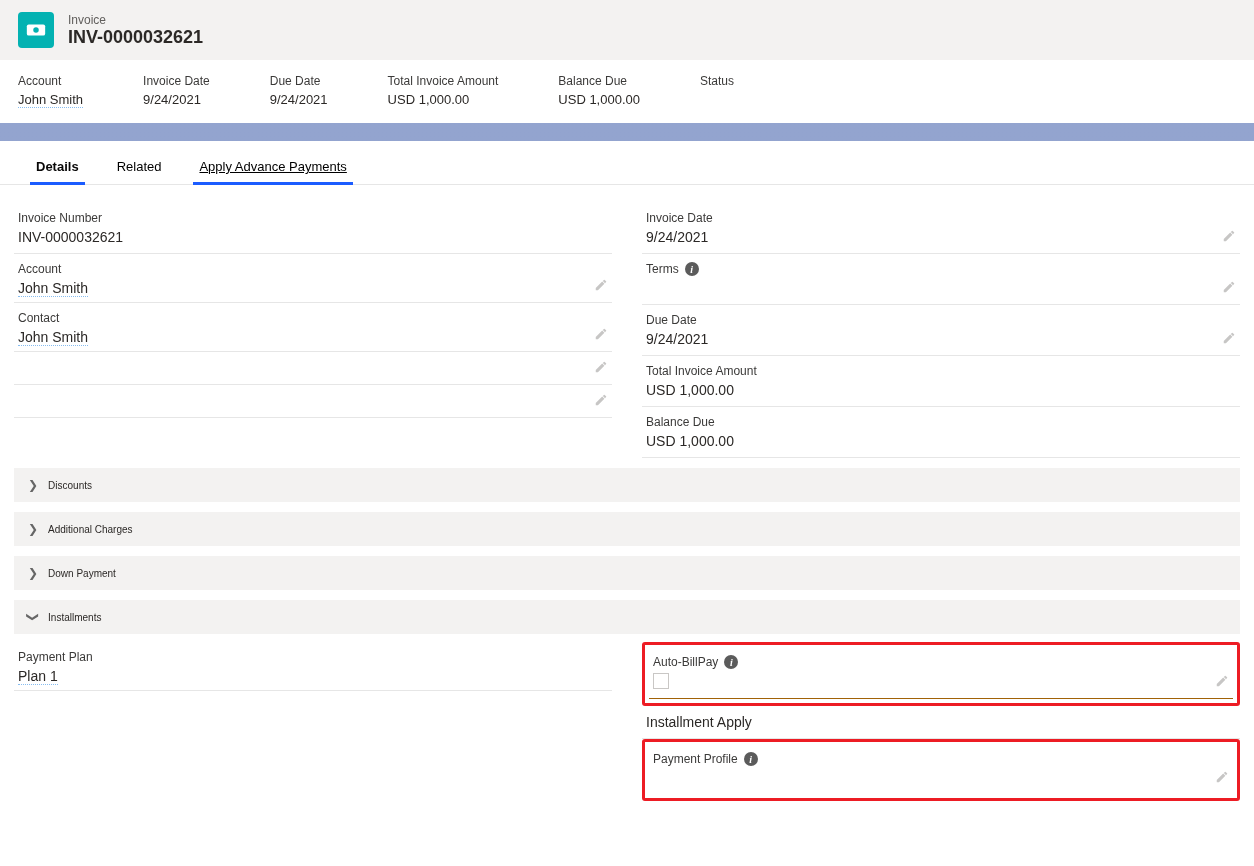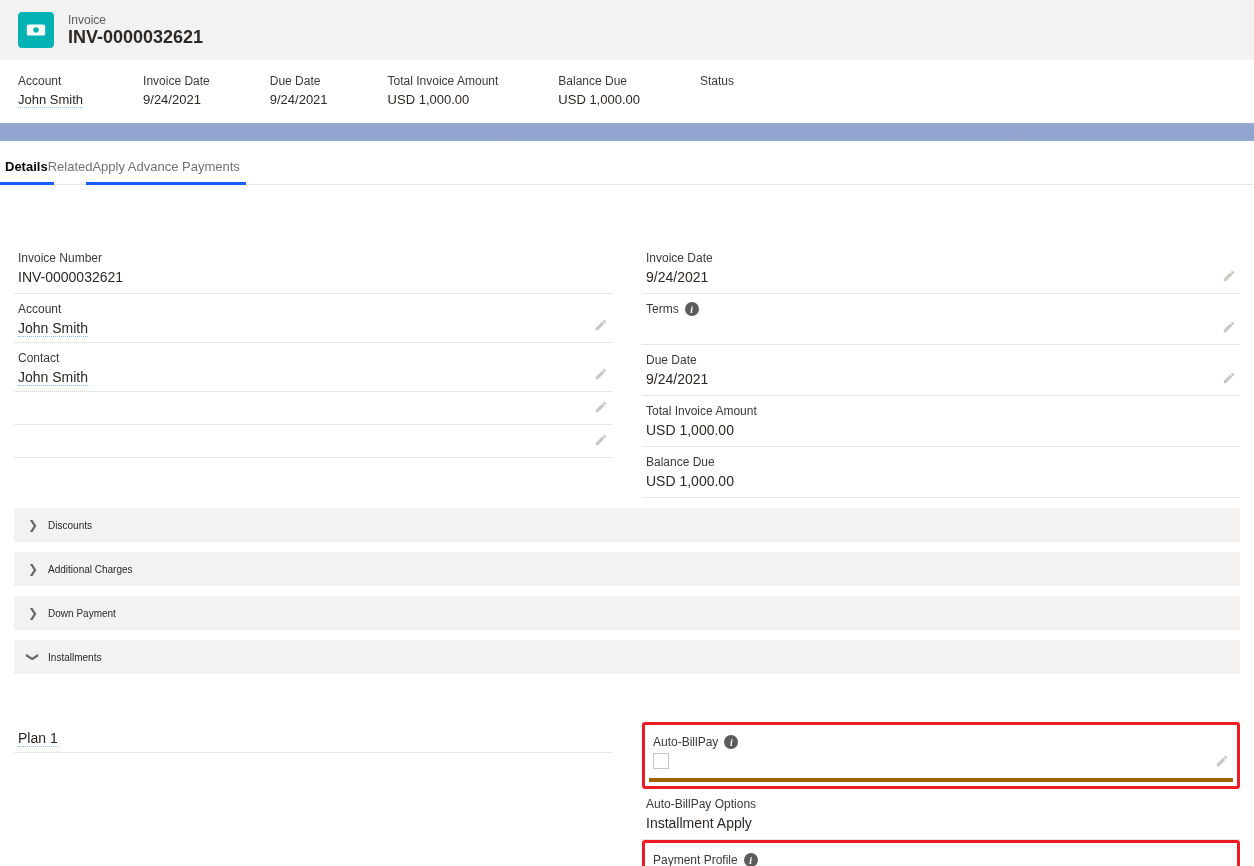--- a/index.html
+++ b/index.html
@@ -37,44 +37,45 @@
   .link { color: #0070d2; border-bottom: 1px dotted #88bdf0; cursor: pointer; text-align: right; }
 
   .divider-band {
     height: 18px;
     background: #8094c7;
     background-image: linear-gradient(0deg, rgba(255,255,255,.15), rgba(255,255,255,.15));
   }
 
   .tabs {
     display: flex;
-    padding: 18px 5px 0;
+    gap: 38px;
+    padding: 18px 36px 0;
     border-bottom: 1px solid #e6e6e6;
   }
   .tab {
     padding-bottom: 10px;
-    color: #737373;
+    color: #000000;
     cursor: pointer;
     position: relative;
   }
   .tab.active { font-weight: 700; color: #080707; }
   .tab.active::after,
   .tab.hl::after {
     content: "";
     position: absolute;
     left: -6px; right: -6px; bottom: -1px;
     height: 3px;
     background: #1b5cff;
   }
   .tab.hl::after { background: #1b5cff; }
-  .tab:not(.active).hl { font-weight: 400; }
+  .tab:not(.active).hl { font-weight: 400; text-decoration: underline; }
 
   .content { padding: 18px 14px; }
   .two-col { display: flex; gap: 30px; }
-  .col { flex: 1; margin-top: 40px; }
+  .col { flex: 1; }
 
   .field {
     padding: 8px 4px 6px;
     border-bottom: 1px solid #e6e6e6;
     position: relative;
   }
   .field .lbl {
     font-size: 12px;
     color: #3b3a39;
     display: flex;
@@ -271,41 +272,41 @@
     <span class="title">Down Payment</span>
   </div>
   <div class="section expanded">
     <span class="chev" style="transform:rotate(90deg)">❯</span>
     <span class="title">Installments</span>
   </div>
 
   <div class="two-col" style="margin-top:8px;">
     <div class="col">
       <div class="field">
+        <div class="lbl">Payment Plan</div>
         <div><span class="val link">Plan 1</span></div>
       </div>
     </div>
 
     <div class="col">
       <div class="highlight-box">
-        <div class="field" style="border-bottom:4px solid #a16207;">
+        <div class="field" style="border-bottom:1px solid #a16207;">
           <div class="lbl">
             <span>Auto-BillPay</span>
             <span class="info-icon">i</span>
           </div>
           <div class="val">
             <span class="checkbox-box"></span>
           </div>
           <span class="edit-pencil"><svg class="pencil-svg" viewBox="0 0 24 24">
                 <path d="M3 17.25V21h3.75L17.81 9.94l-3.75-3.75L3 17.25zM20.71 7.04a1 1 0 0 0 0-1.41l-2.34-2.34a1 1 0 0 0-1.41 0l-1.83 1.83 3.75 3.75 1.83-1.83z"></path>
               </svg></span>
         </div>
       </div>
       <div class="field">
-        <div class="lbl">Auto-BillPay Options</div>
         <div class="val">Installment Apply</div>
       </div>
       <div class="highlight-box">
         <div class="field" style="border-bottom:none;">
           <div class="lbl">
             <span>Payment Profile</span>
             <span class="info-icon">i</span>
           </div>
           <div class="val"></div>
           <span class="edit-pencil"><svg class="pencil-svg" viewBox="0 0 24 24">

